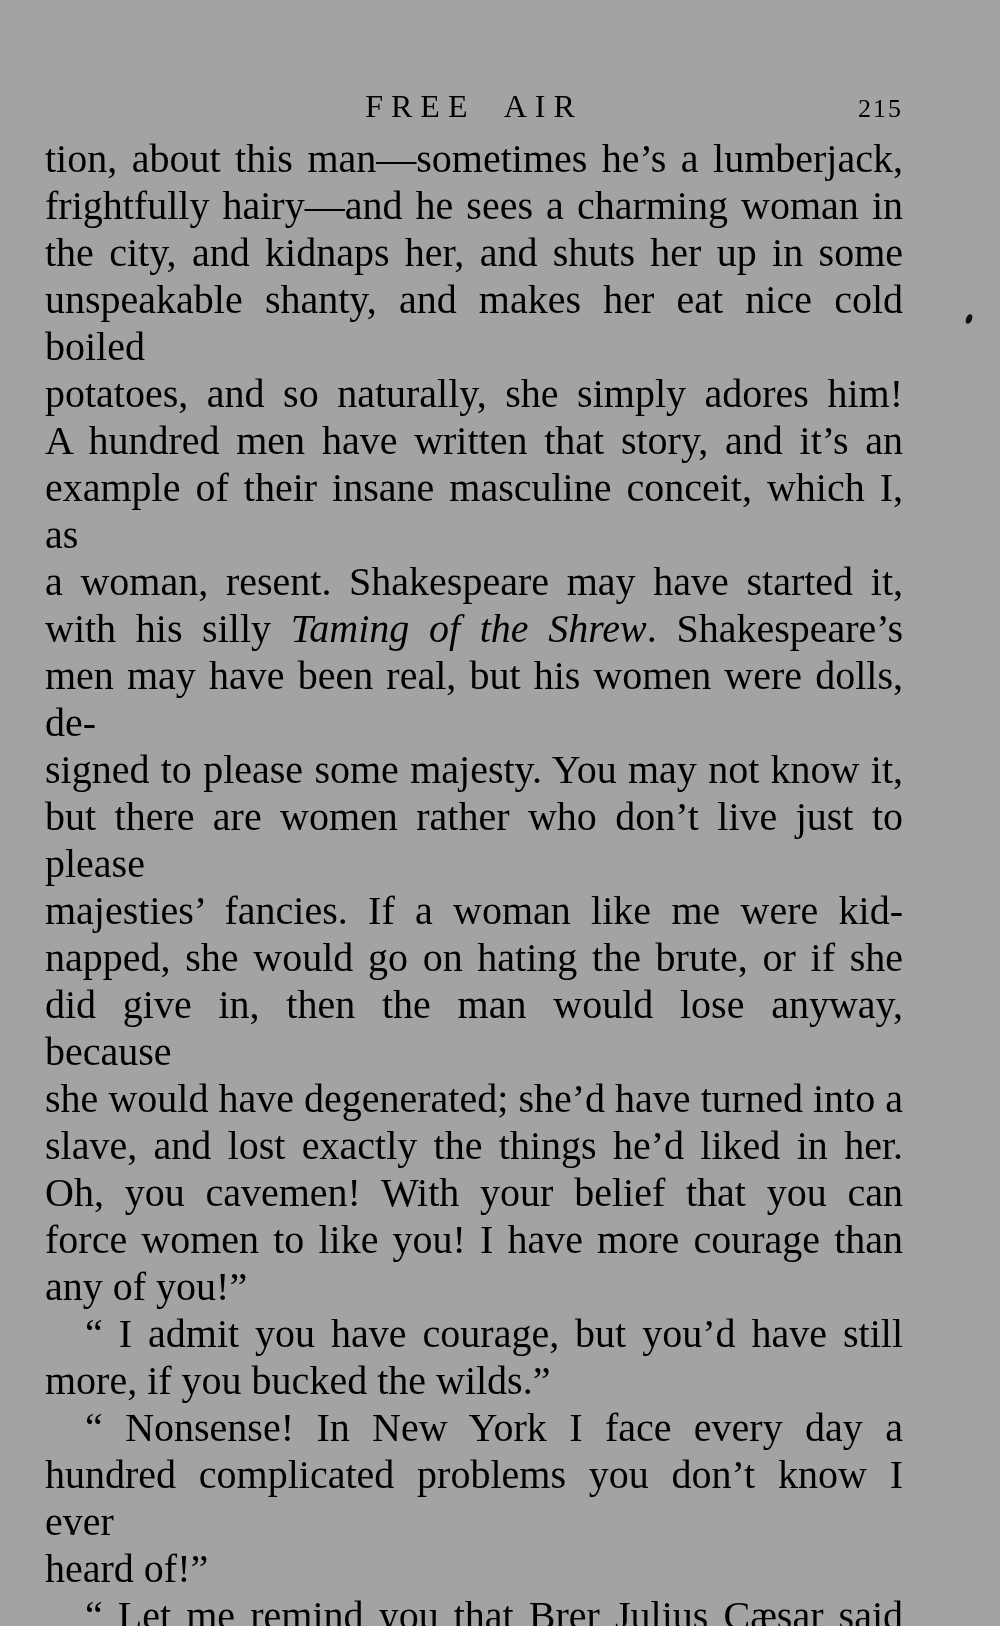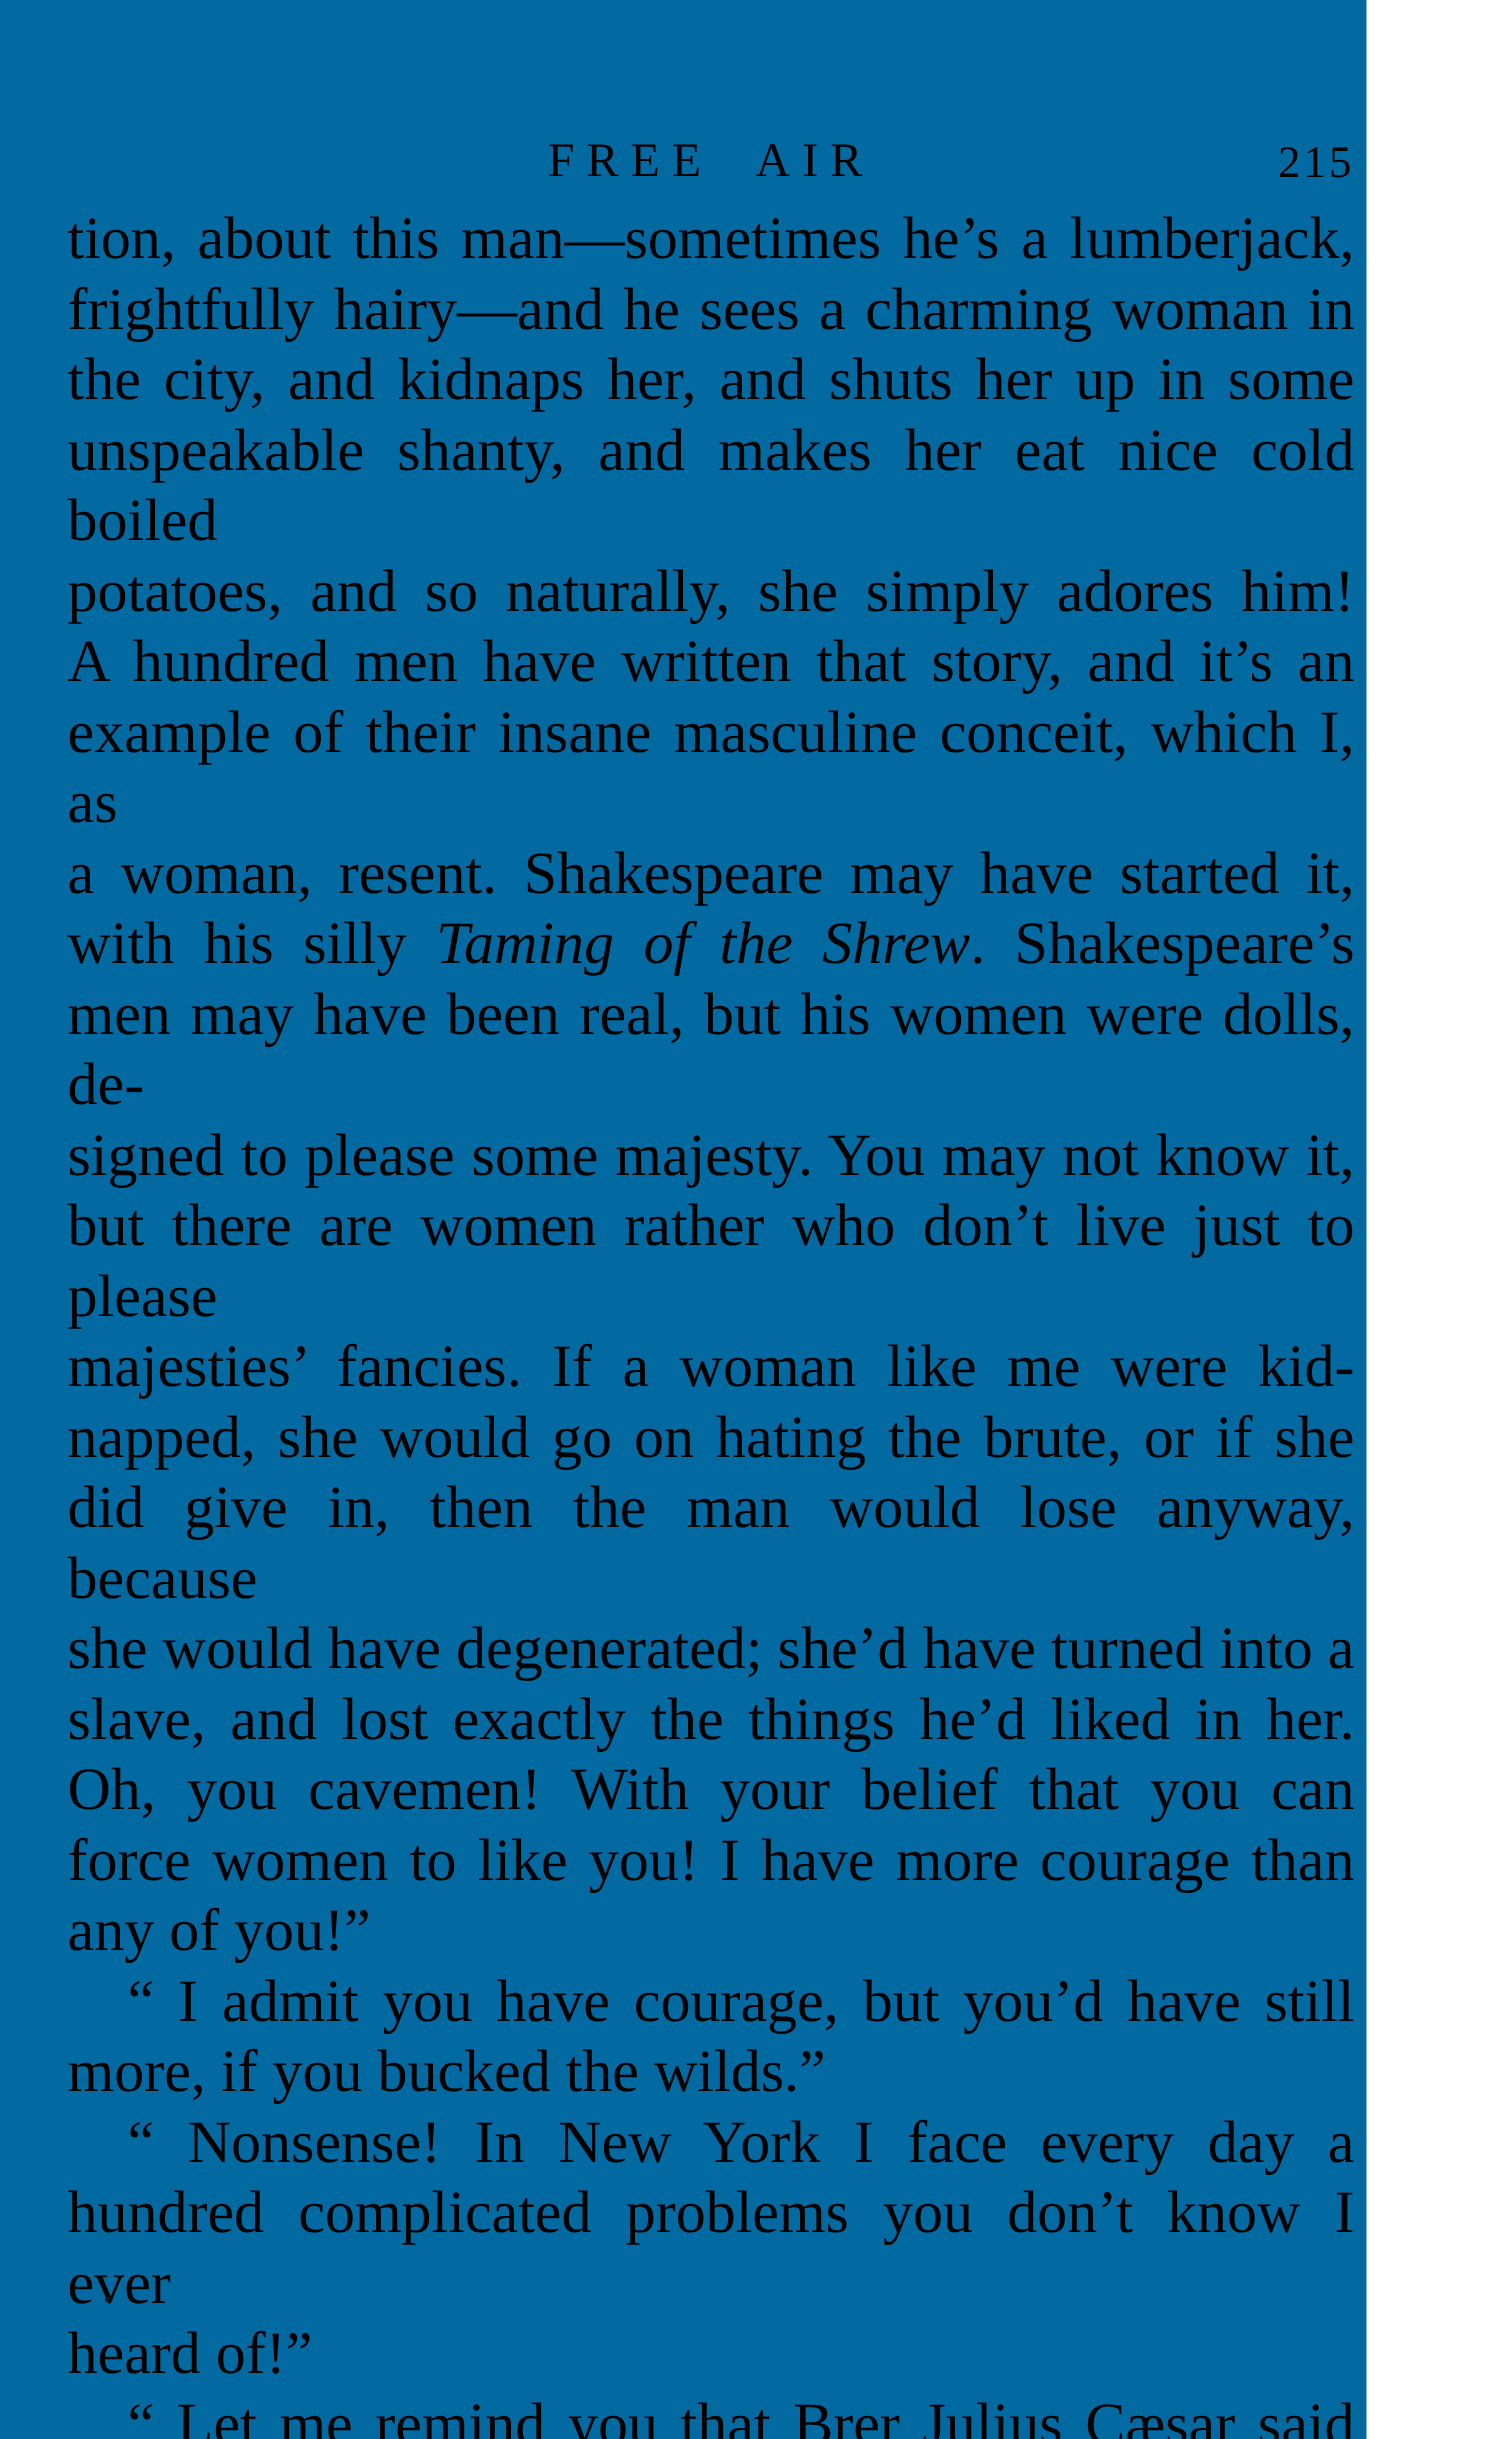--- a/index.html
+++ b/index.html
@@ -2,23 +2,23 @@
 <html><head>
 <meta charset="utf-8">
 <style>
   html, body {
     margin: 0;
     padding: 0;
     background: #ffffff;
   }
   .page {
     position: relative;
-    width: 911px;
+    width: 1000px;
     height: 1626px;
-    background: #0369a1;
+    background: #a3a3a3;
     color: #000000;
     font-family: "Liberation Serif", "DejaVu Serif", serif;
     overflow: hidden;
   }
   .page-header {
     position: absolute;
     top: 90px;
     left: 45px;
     width: 858px;
     height: 40px;
@@ -28,21 +28,21 @@
     font-size: 32px;
     line-height: 32px;
     letter-spacing: 8px;
     word-spacing: 14px;
     font-weight: 400;
   }
   .page-number {
     position: absolute;
     right: 0;
     top: 4px;
-    font-size: 30px;
+    font-size: 26px;
     line-height: 30px;
     letter-spacing: 2px;
   }
   .page-body {
     position: absolute;
     top: 135px;
     left: 45px;
     width: 858px;
     font-size: 40px;
     line-height: 47px;

